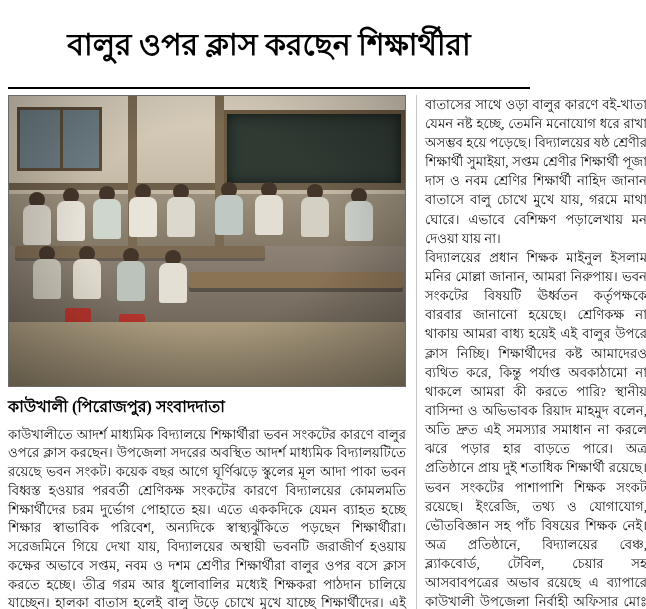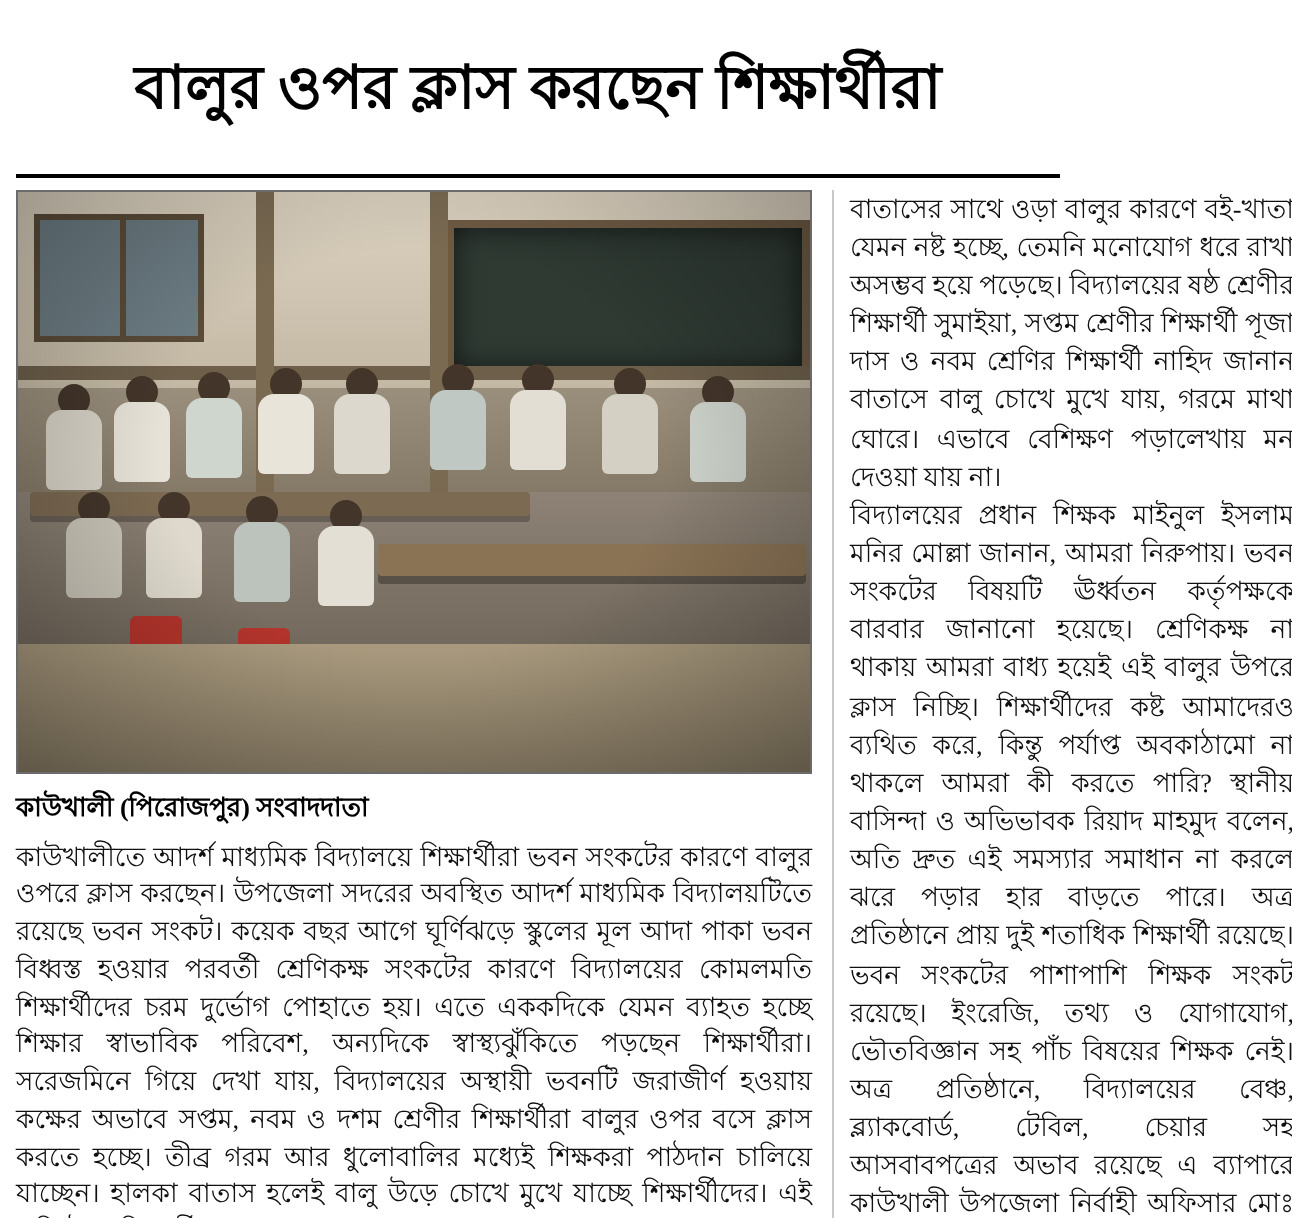--- a/index.html
+++ b/index.html
@@ -123,21 +123,21 @@
     position: absolute; width: 26px; height: 30px; background: #b3342c;
     border-radius: 3px;
   }
   .ph-vign {
     position: absolute; inset: 0;
     background: radial-gradient(ellipse at 50% 45%, rgba(0,0,0,0) 45%, rgba(0,0,0,.32) 100%);
   }
   .caption {
     font-family: "Liberation Serif", serif;
     font-weight: bold;
-    font-size: 13px;
+    font-size: 16px;
     padding: 7px 0 5px 0;
     color: #000;
   }
   .body-text {
     font-family: "Liberation Serif", serif;
     font-size: 13.2px;
     line-height: 1.42;
     text-align: justify;
     text-justify: inter-word;
     color: #101010;

